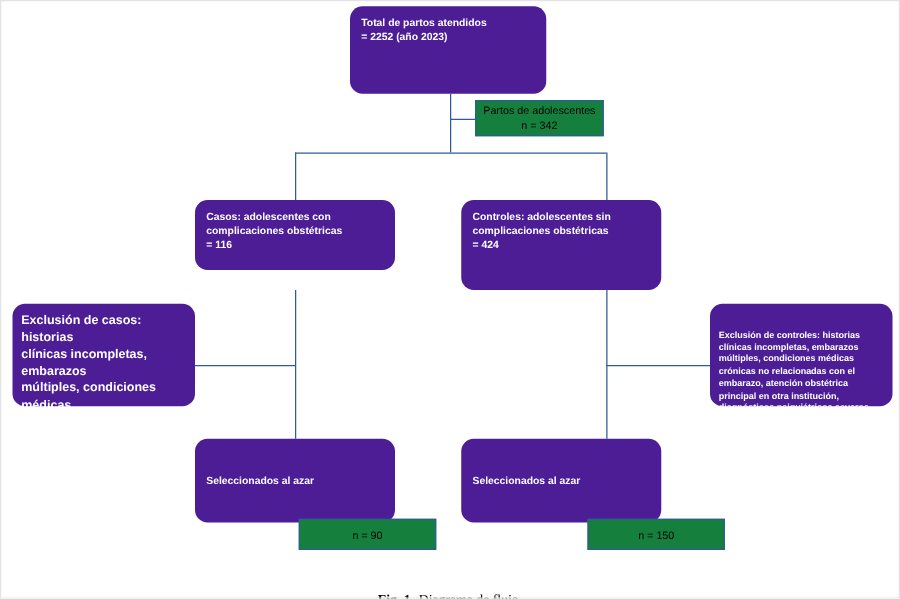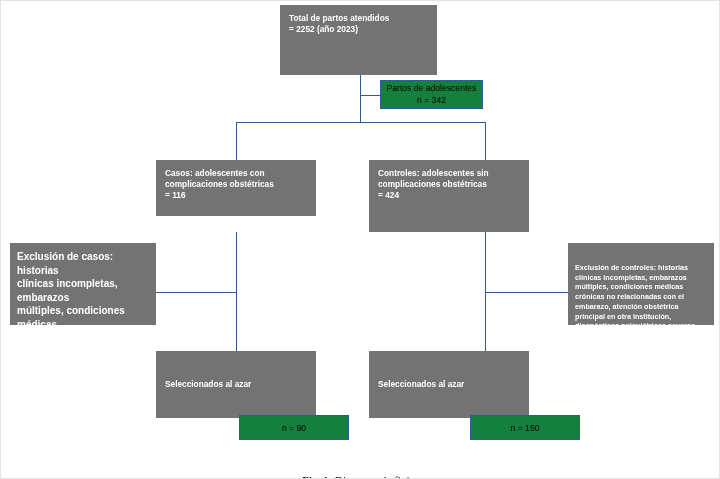--- a/index.html
+++ b/index.html
@@ -13,29 +13,30 @@
   #page {
     position: relative;
     width: 720px;
     height: 479px;
     background: #ffffff;
     overflow: hidden;
   }
   .box {
     position: absolute;
     box-sizing: border-box;
-    background: #737373;
+    background: #4c1d95;
     color: #ffffff;
     font-weight: bold;
     font-size: 8.3px;
     line-height: 1.35;
     padding: 8px 9px;
     display: flex;
     align-items: flex-start;
     white-space: pre-line;
+    border-radius: 10px;
   }
   .box.center-v {
     align-items: center;
   }
   .whitebox {
     position: absolute;
     box-sizing: border-box;
     background: #15803d;
     border: 1px solid #2e5d96;
     color: #000000;

